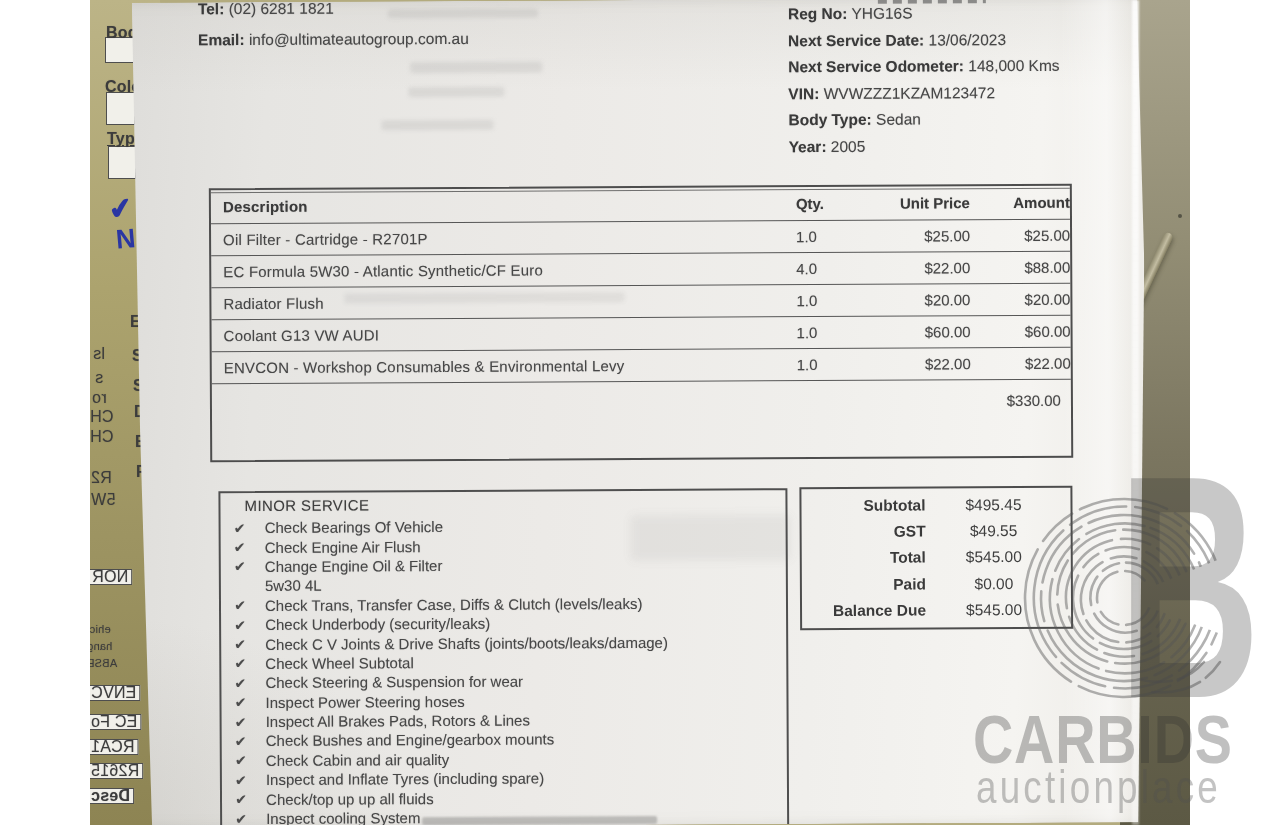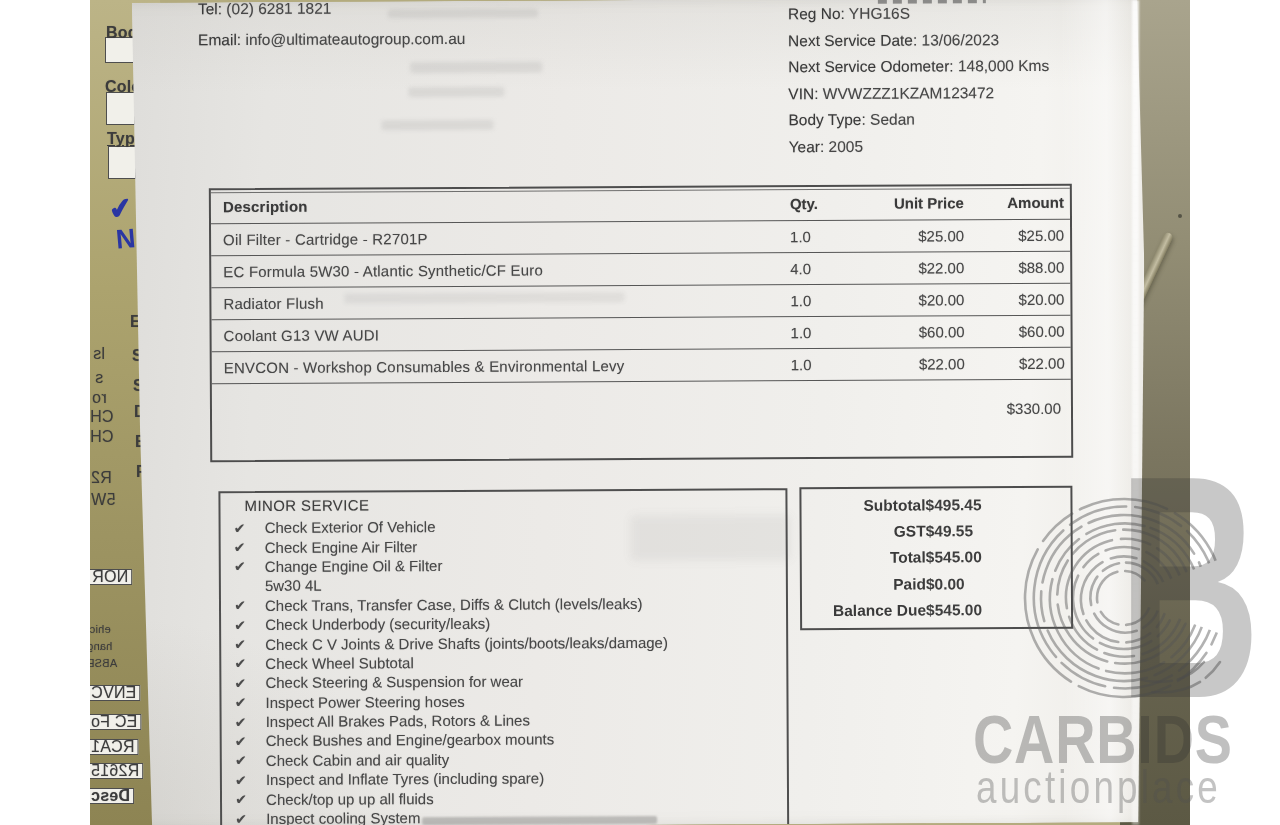--- a/index.html
+++ b/index.html
@@ -46,21 +46,21 @@
       radial-gradient(420px 300px at 2% 100%,rgba(175,172,164,.28),rgba(175,172,164,0) 70%),
       linear-gradient(93deg,#dcdbd8 0%,#e6e5e2 16%,#eceae7 42%,#f0efec 66%,#f5f4f1 84%,#eceae5 96%,#e7e5e0 100%);
     box-shadow:inset 16px 0 24px -16px rgba(110,108,96,.6), inset -12px 0 20px -14px rgba(150,148,136,.45);}
   .sheen{position:absolute;left:972px;top:0;width:74px;height:100%;
     background:linear-gradient(90deg,rgba(255,255,255,0) 0%,rgba(255,255,255,.5) 62%,rgba(232,230,224,.25) 100%);}
   .edge-light{position:absolute;left:1042px;top:0;width:7px;height:100%;
     background:linear-gradient(180deg,rgba(255,255,255,.85),rgba(255,255,255,.4));filter:blur(1px);}
 
   
   .ink{color:#474747;text-shadow:0 0 1px rgba(70,70,70,.35);}
-  .lbl{font-weight:400;color:#3a3a3a;}
+  .lbl{font-weight:700;color:#3a3a3a;}
 
   .tel-line{position:absolute;left:110px;top:-2px;font-size:15.5px;}
   .email-line{position:absolute;left:110px;top:29px;font-size:15.5px;}
   .veh{position:absolute;left:700px;top:2px;font-size:15.5px;line-height:26.6px;white-space:nowrap;}
   .top-clip{position:absolute;left:790px;top:-3px;width:108px;height:8px;opacity:.65;filter:blur(.6px);
     background:repeating-linear-gradient(90deg,rgba(60,60,60,.8) 0 9px,rgba(60,60,60,0) 9px 15px);}
 
   .ghost{position:absolute;background:rgba(110,110,110,.13);filter:blur(2px);border-radius:2px;}
   .g1{left:300px;top:8px;width:150px;height:9px;}
   .g2{left:322px;top:61px;width:132px;height:11px;}
@@ -72,39 +72,39 @@
 
   
   .items-table{position:absolute;left:120px;top:186px;width:863px;border:2px solid #4d4d4d;font-size:15px;box-sizing:border-box;}
   .items-table::before{content:"";position:absolute;left:0;right:0;top:2px;height:1px;background:rgba(80,80,80,.8);}
   .it-row{display:flex;align-items:center;height:31px;}
   .it-head{height:33px;font-weight:700;color:#3a3a3a;}
   .it-row + .it-row{border-top:1.5px solid #565656;}
   .c-desc{flex:1;padding-left:12px;letter-spacing:.2px;}
   .c-qty{width:66px;padding-right:4px;}
   .c-unit{width:104px;text-align:right;padding-right:4px;}
-  .c-amt{width:96px;text-align:right;padding-right:6px;}
+  .c-amt{width:96px;text-align:right;padding-right:0;}
   .labser{position:relative;height:76px;border-top:1.5px solid #565656;}
   .labser .lines{position:absolute;left:12px;top:5px;line-height:20px;}
-  .labser .amt{position:absolute;right:10px;top:20px;}
+  .labser .amt{position:absolute;right:10px;top:12px;}
 
   
   .minor-box{position:absolute;left:128px;top:489px;width:569px;height:345px;border:2px solid #4f4f4f;font-size:15px;box-sizing:border-box;}
   .minor-title{position:absolute;left:24px;top:4px;letter-spacing:.4px;color:#3e3e3e;}
   .mi-list{position:absolute;left:0;top:25px;right:0;}
   .mi{display:flex;align-items:center;height:19.4px;}
   .chk{width:22px;margin-left:8px;text-align:center;font-size:14px;color:#4c4c4c;}
   .mit{margin-left:14px;white-space:nowrap;}
 
   
   .totals-box{position:absolute;left:709px;top:488px;width:273px;height:143px;border:2px solid #4d4d4d;
     box-sizing:border-box;font-size:15.5px;display:flex;flex-direction:column;justify-content:space-around;padding:4px 0;}
   .tr2{display:flex;align-items:center;}
   .tl{width:124px;text-align:right;font-weight:700;color:#3a3a3a;}
-  .tv{flex:1;text-align:left;padding-right:9px;font-weight:700;color:#3f3f3f;}
+  .tv{flex:1;text-align:center;padding-right:9px;font-weight:400;color:#3f3f3f;}
 
   
   .watermark{position:absolute;inset:0;pointer-events:none;}
   .fp{position:absolute;left:1022px;top:490px;}
   .wm-b{position:absolute;left:1118px;top:428px;font-size:318px;line-height:1;font-weight:700;
     color:rgba(50,50,50,.27);transform:scaleX(.62);transform-origin:left top;}
   .wm-brand{position:absolute;left:973px;top:700px;font-size:68px;font-weight:700;letter-spacing:1px;
     color:rgba(48,48,48,.30);transform:scaleX(.82);transform-origin:left top;}
   .wm-sub{position:absolute;left:976px;top:760px;font-size:46px;font-weight:400;letter-spacing:4px;
     color:rgba(80,80,80,.34);transform:scaleX(.80);transform-origin:left top;}
@@ -221,25 +221,25 @@
         <div class="labser">
           <span class="amt">$330.00</span>
         </div>
       </div>
 
       <div class="minor-box ink">
         <div class="minor-title">MINOR SERVICE</div>
         <div class="mi-list">
           <div class="mi">
               <span class="chk">✔</span>
-              <span class="mit">Check Exterior Of Vehicle</span>
-            </div>
-          <div class="mi">
-              <span class="chk">✔</span>
-              <span class="mit">Check Engine Air Filter</span>
+              <span class="mit">Check Bearings Of Vehicle</span>
+            </div>
+          <div class="mi">
+              <span class="chk">✔</span>
+              <span class="mit">Check Engine Air Flush</span>
             </div>
           <div class="mi">
               <span class="chk">✔</span>
               <span class="mit">Change Engine Oil &amp; Filter</span>
             </div>
           <div class="mi">
               <span class="chk"></span>
               <span class="mit">5w30 4L</span>
             </div>
           <div class="mi">

